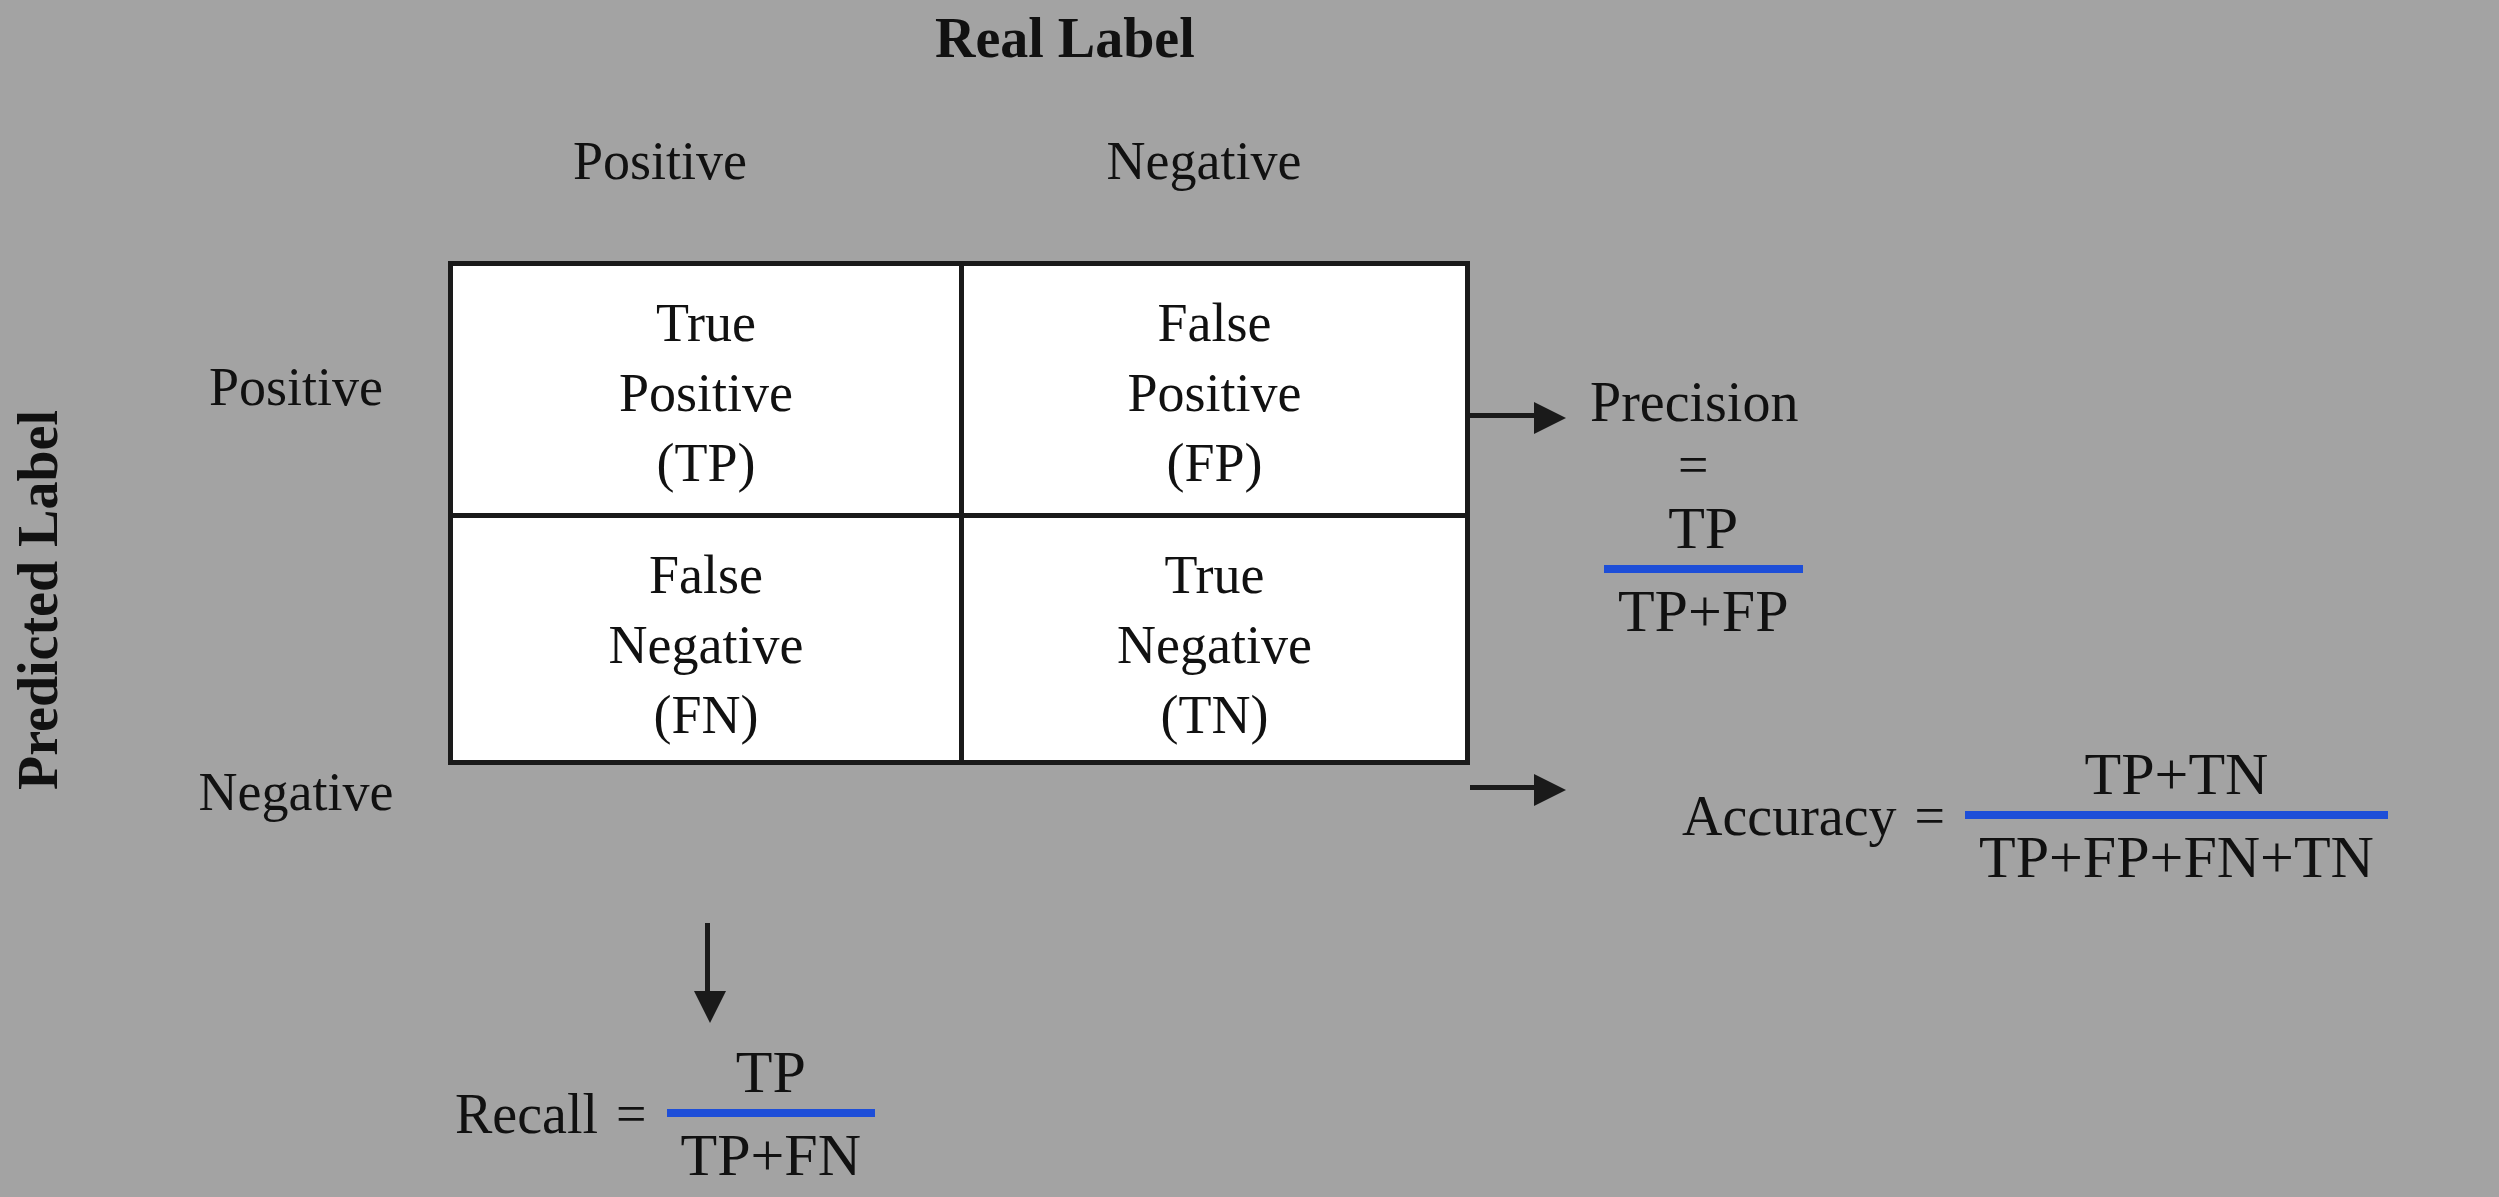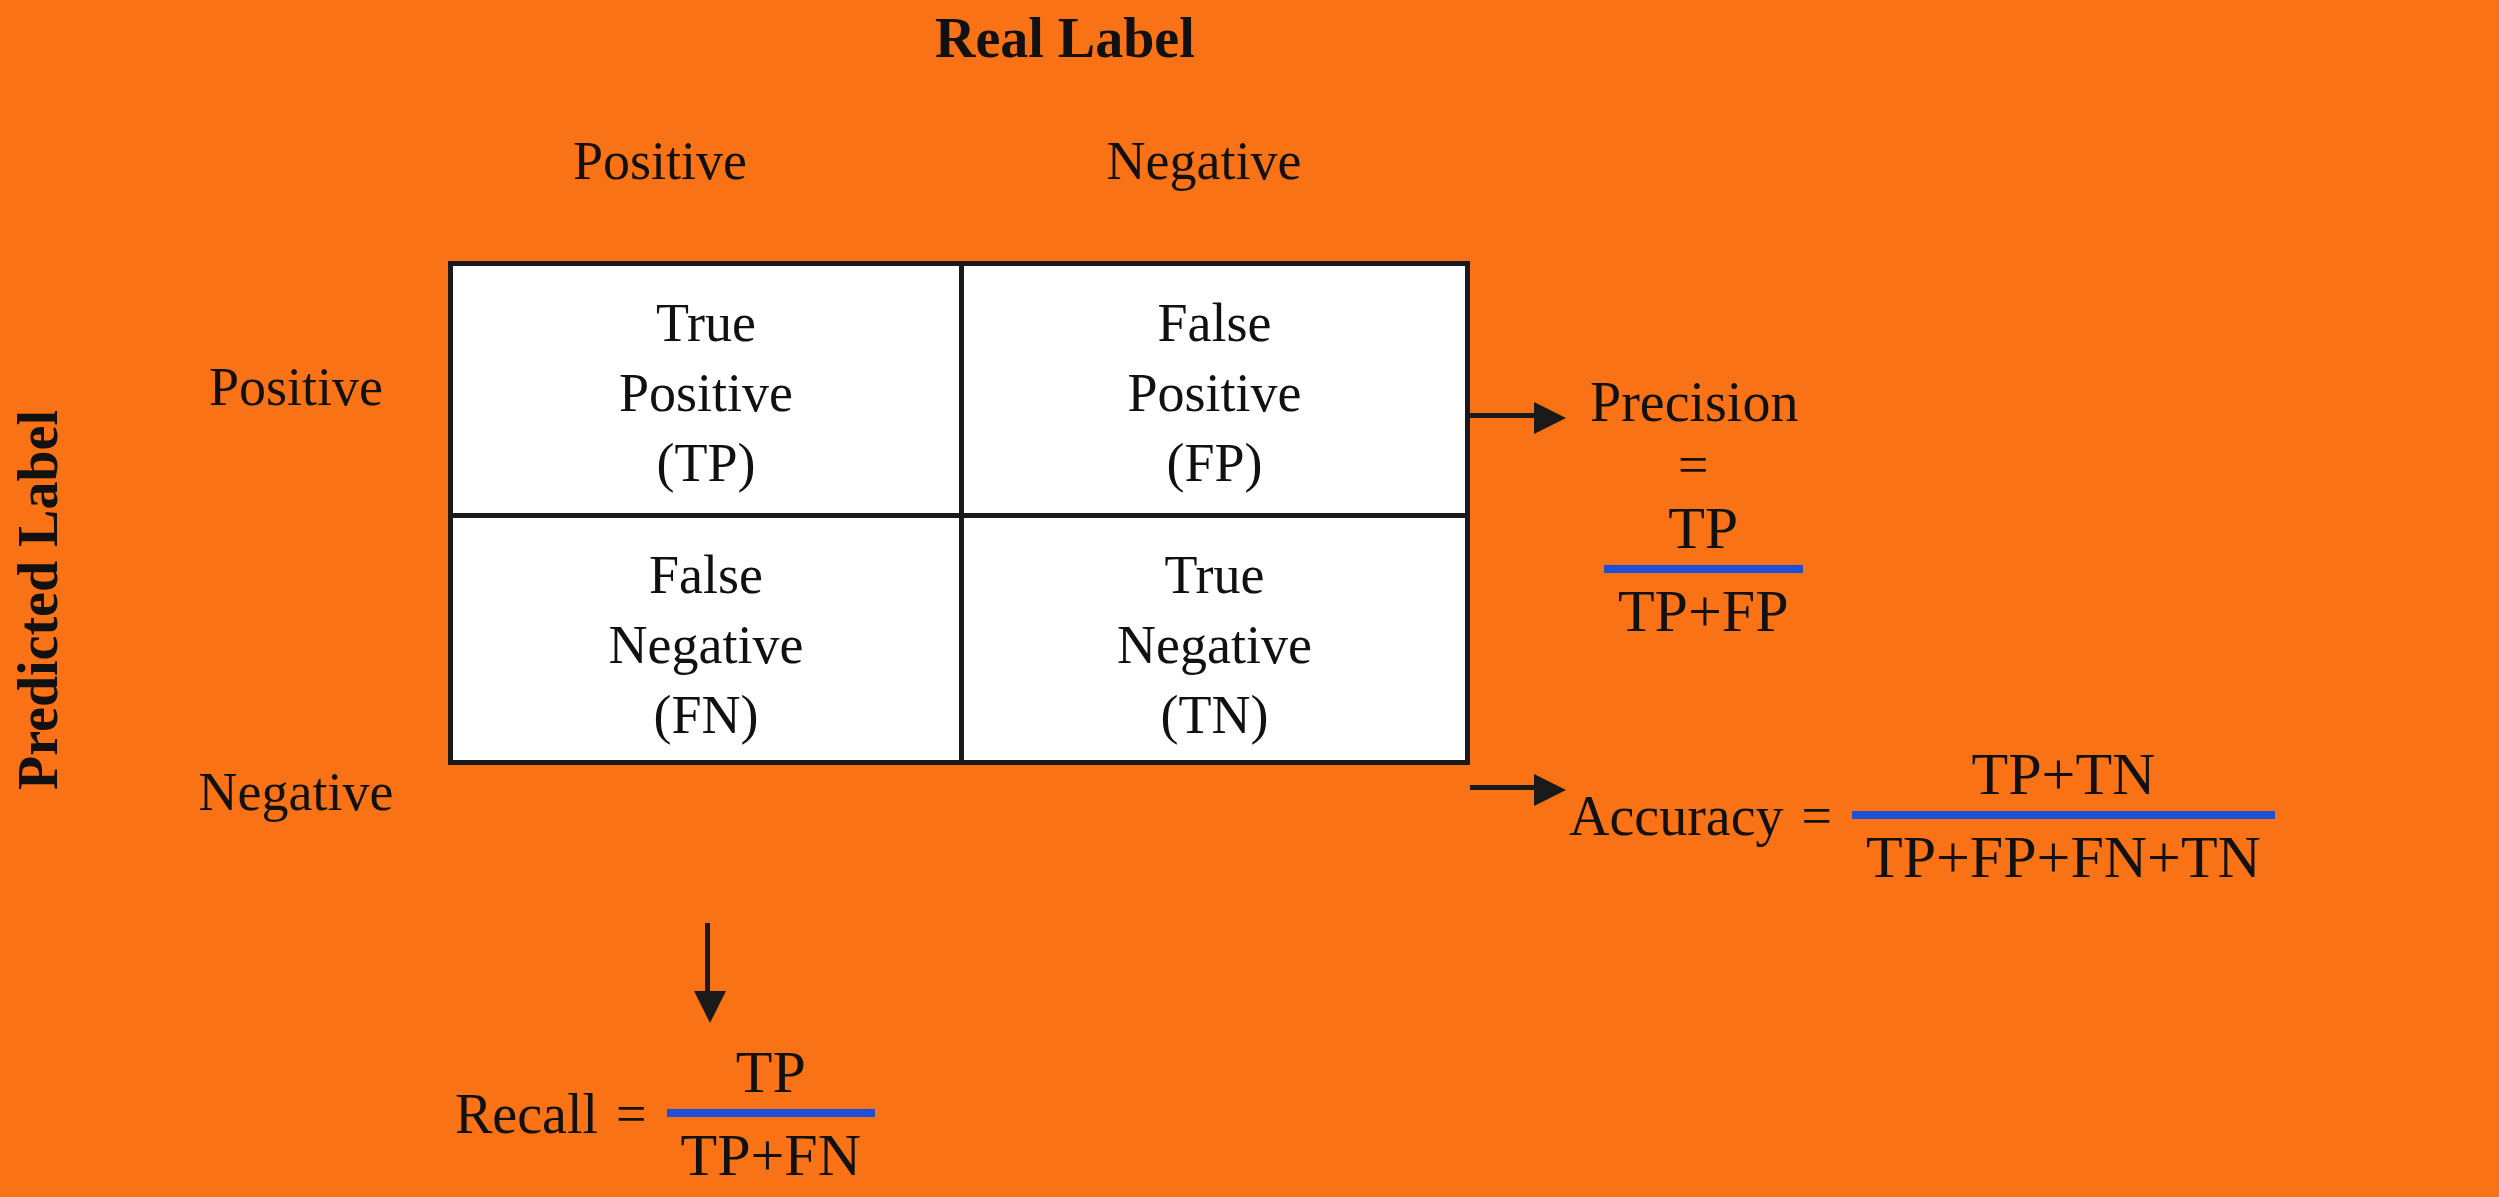--- a/index.html
+++ b/index.html
@@ -8,21 +8,21 @@
     background: #ffffff;
   }
   body {
     font-family: "Liberation Serif", "DejaVu Serif", serif;
     color: #111111;
   }
   #canvas {
     position: relative;
     width: 2499px;
     height: 1197px;
-    background: #f97316;
+    background: #a3a3a3;
     overflow: hidden;
   }
 
   
   .txt {
     position: absolute;
     white-space: nowrap;
     line-height: 1;
     color: #111111;
   }
@@ -194,21 +194,21 @@
 
   <div class="formula" style="left:1590px; top:370px;flex-direction:column;">
     <span class="fname">Precision</span>
     <span class="eq">=</span>
     <span class="frac">
       <span class="num">TP</span>
       <span class="den">TP+FP</span>
     </span>
   </div>
 
-  <div class="formula" style="left:1569px; top:742px;">
+  <div class="formula" style="left:1682px; top:742px;">
     <span class="fname">Accuracy</span>
     <span class="eq">=</span>
     <span class="frac">
       <span class="num">TP+TN</span>
       <span class="den">TP+FP+FN+TN</span>
     </span>
   </div>
 
   <div class="formula" style="left:455px; top:1040px;">
     <span class="fname">Recall</span>

